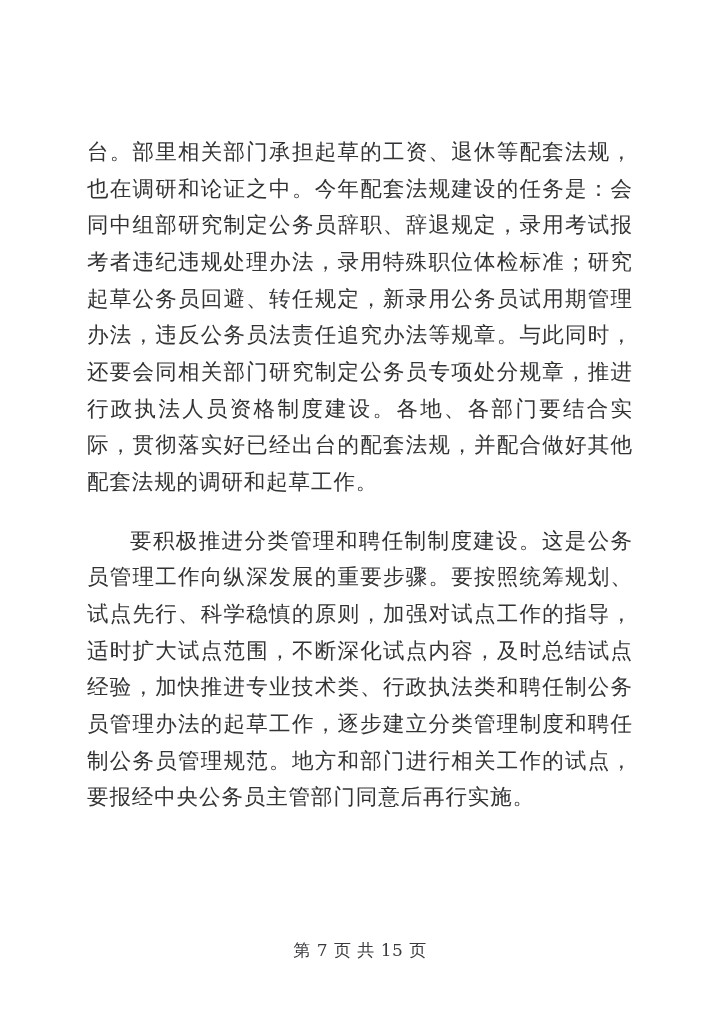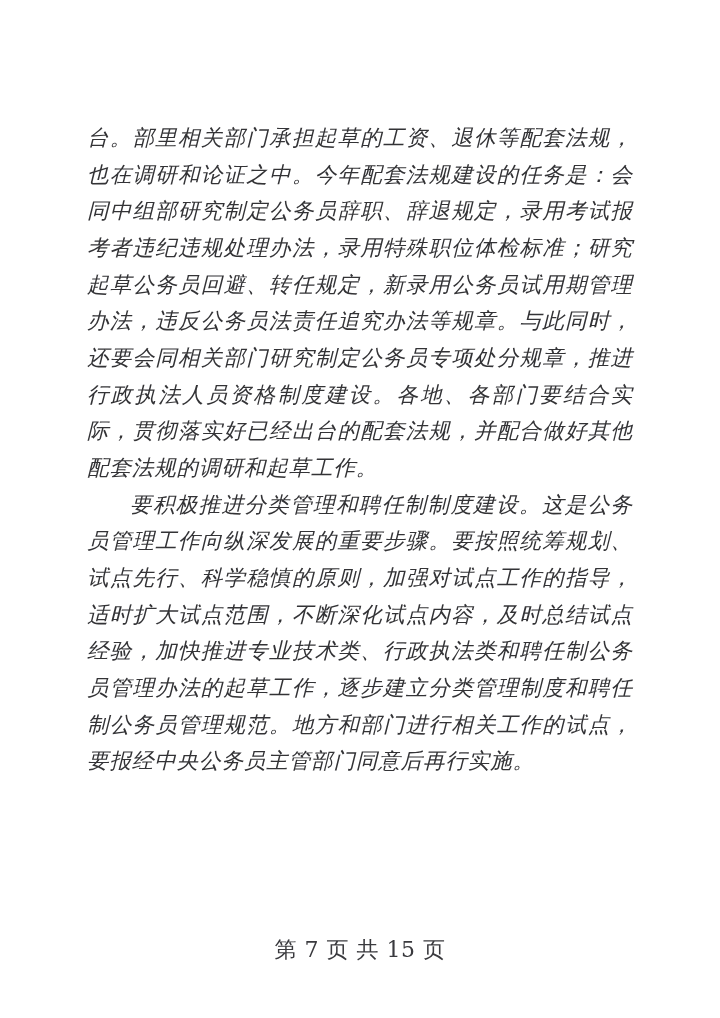--- a/index.html
+++ b/index.html
@@ -16,53 +16,53 @@
     background: #ffffff;
     overflow: hidden;
     font-family: "DejaVu Serif", "Liberation Serif", serif;
     box-sizing: border-box;
   }
 
   
   .doc-body {
     position: absolute;
     left: 87px;
-    top: 120px;
+    top: 134px;
     width: 546px;
-    font-style: italic;
   }
 
   .doc-para {
     margin: 0;
     padding: 0;
     font-size: 21.5px;
     line-height: 36.65px;
     color: #333336;
     text-align: justify;
     text-justify: inter-character;
     text-align-last: left;
     letter-spacing: 0.9px;
     word-break: break-all;
     font-weight: 400;
     -webkit-font-smoothing: antialiased;
   }
 
   .doc-para.indent {
     text-indent: 2em;
+    margin-top: 22px;
   }
 
   
   .page-footer {
     position: absolute;
     left: 0;
     top: 938px;
     width: 720px;
     text-align: center;
     font-family: "DejaVu Serif", "Liberation Serif", serif;
-    font-size: 22px;
+    font-size: 17px;
     line-height: 24px;
     color: #3a3a3e;
     letter-spacing: 0.5px;
   }
 </style>
 </head>
 <body>
 
 <div class="page">
 

